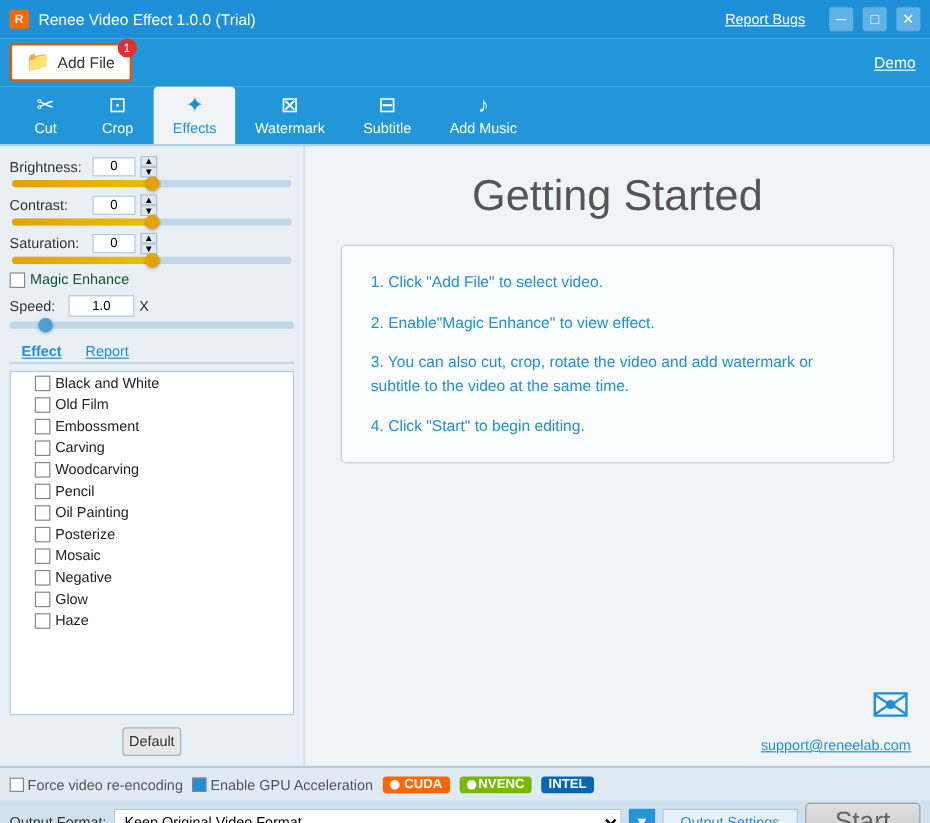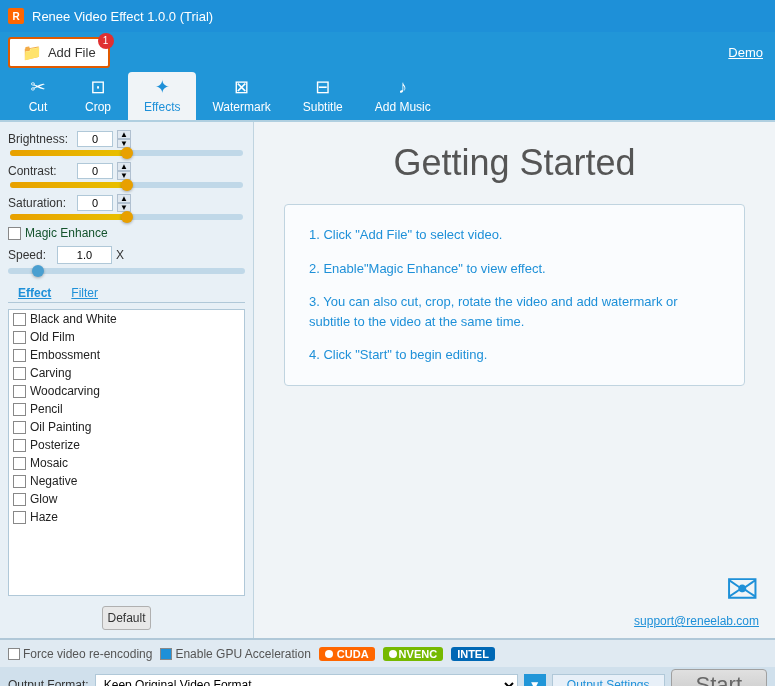--- a/index.html
+++ b/index.html
@@ -141,21 +141,21 @@
 
     .effect-list {
       flex: 1;
       overflow-y: auto;
       border: 1px solid #b0c8d8;
       background: white;
     }
     .effect-item {
       display: flex;
       align-items: center;
-      padding: 2px 4px;
+      padding: 2px 20px;
       gap: 4px;
       cursor: pointer;
       font-size: 12px;
       color: #222;
     }
     .effect-checkbox { width: 13px; height: 13px; border: 1px solid #888; background: white; flex-shrink: 0; }
 
     .default-btn {
       background: #e8e8e8;
       border: 1px solid #b0b0b0;
@@ -274,20 +274,26 @@
     .effect-list::-webkit-scrollbar-thumb { background: #a0b8c8; border-radius: 4px; }
   </style>
 </head>
 <body>
 
 <div class="title-bar">
   <div class="title-bar-left">
     <div class="title-bar-icon">R</div>
     <span class="title-bar-title">Renee Video Effect 1.0.0 (Trial)</span>
   </div>
+  <div class="title-bar-right">
+    <span class="title-report">Report Bugs</span>
+    <button class="title-btn">─</button>
+    <button class="title-btn">□</button>
+    <button class="title-btn close-btn">✕</button>
+  </div>
 </div>
 
 <div class="toolbar-row">
   <div class="add-file-btn">
     <span class="add-file-icon">📁</span>
     <span>Add File</span>
     <span class="badge">1</span>
   </div>
   <span class="demo-link">Demo</span>
 </div>
@@ -379,21 +385,21 @@
         <input class="speed-input" type="text" value="1.0" style="">
         <span class="speed-x">X</span>
       </div>
       <div class="speed-slider">
         <div class="speed-thumb"></div>
       </div>
     </div>
 
     <div class="tabs-small">
       <span class="tab-small active">Effect</span>
-      <span class="tab-small">Filter</span>
+      <span class="tab-small">Report</span>
     </div>
 
     <div class="effect-list">
       <div class="effect-item">
         <div class="effect-checkbox"></div>
         <span>Black and White</span>
       </div>
       <div class="effect-item">
         <div class="effect-checkbox"></div>
         <span>Old Film</span>

